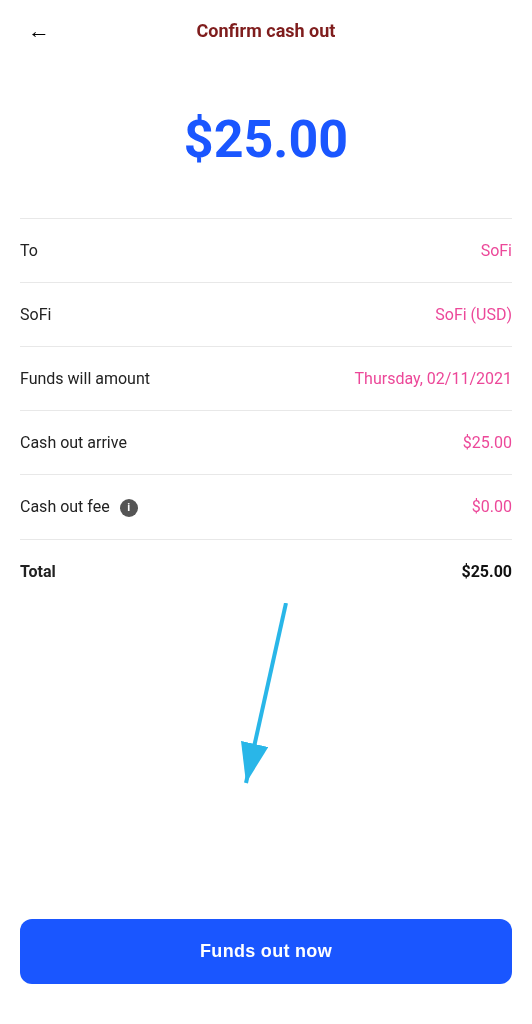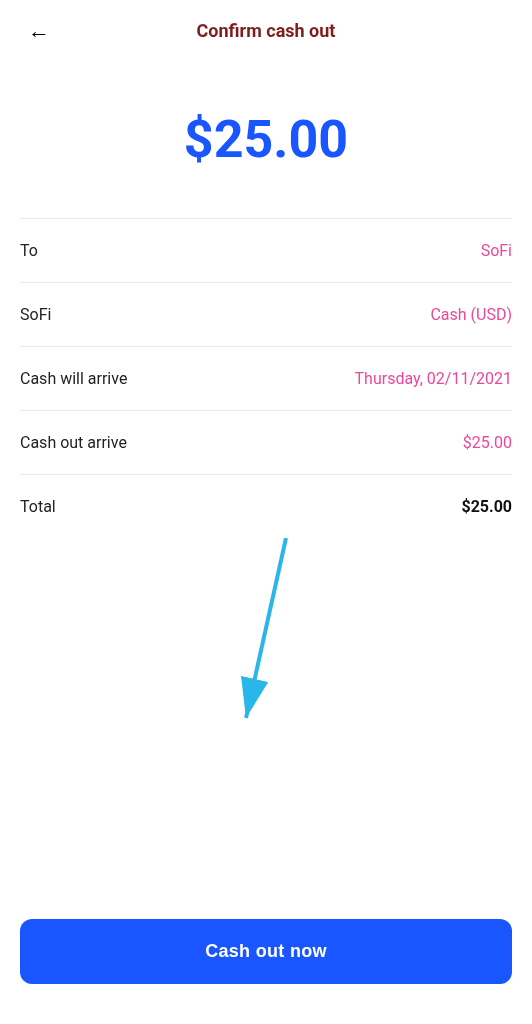--- a/index.html
+++ b/index.html
@@ -94,21 +94,21 @@
     .detail-row:last-child {
       border-bottom: none;
     }
 
     .detail-label {
       font-size: 16px;
       color: #222;
     }
 
     .detail-label.bold {
-      font-weight: 400;
+      font-weight: 700;
     }
 
     .detail-value {
       font-size: 16px;
       color: #ec4899;
     }
 
     .detail-value.bold {
       font-weight: 700;
       color: #111;
@@ -183,49 +183,56 @@
 
   <div class="details-list">
 
     <div class="detail-row">
       <span class="detail-label">To</span>
       <span class="detail-value">SoFi</span>
     </div>
 
     <div class="detail-row">
       <span class="detail-label">SoFi</span>
-      <span class="detail-value">Cash (USD)</span>
-    </div>
-
-    <div class="detail-row">
-      <span class="detail-label">Cash will arrive</span>
+      <span class="detail-value">SoFi (USD)</span>
+    </div>
+
+    <div class="detail-row">
+      <span class="detail-label">Funds will amount</span>
       <span class="detail-value">Thursday, 02/11/2021</span>
     </div>
 
     <div class="detail-row">
       <span class="detail-label">Cash out arrive</span>
       <span class="detail-value">$25.00</span>
     </div>
 
+    <div class="detail-row">
+      <span class="detail-label">
+        Cash out fee
+        <span class="info-icon">i</span>
+      </span>
+      <span class="detail-value">$0.00</span>
+    </div>
 
     <div class="detail-row">
       <span class="detail-label bold">Total</span>
       <span class="detail-value bold">$25.00</span>
     </div>
 
   </div>
 
   <div class="arrow-container">
     <svg class="arrow-svg" width="120" height="200" viewBox="0 0 120 200">
       <defs>
         <marker id="arrowhead" markerWidth="10" markerHeight="7" refX="10" refY="3.5" orient="auto">
           <polygon points="0 0, 10 3.5, 0 7" fill="#29b6e8"></polygon>
         </marker>
       </defs>
       <line x1="80" y1="0" x2="40" y2="180" stroke="#29b6e8" stroke-width="4" marker-end="url(#arrowhead)"></line>
     </svg>
   </div>
 
   <div class="bottom-section">
-    <button class="cash-out-btn">Cash out now</button>
+    <button class="cash-out-btn">Funds out now</button>
   </div>
 
 </div>
 
 </body></html>

